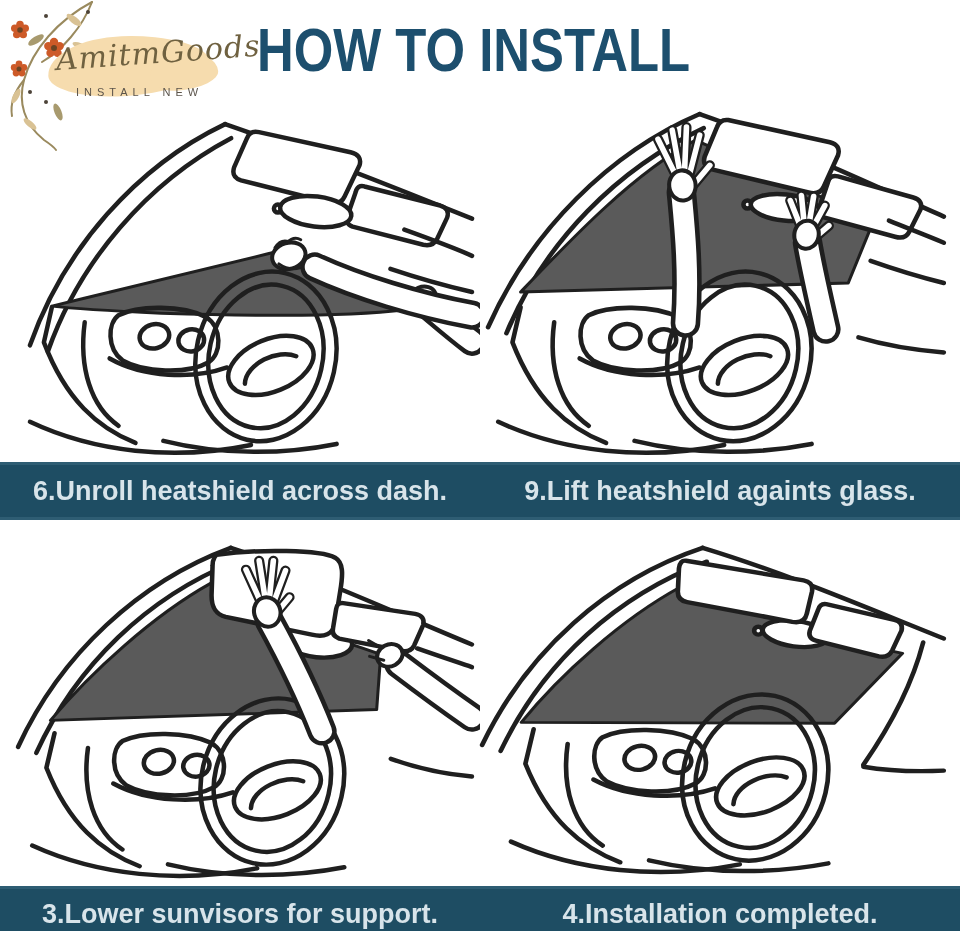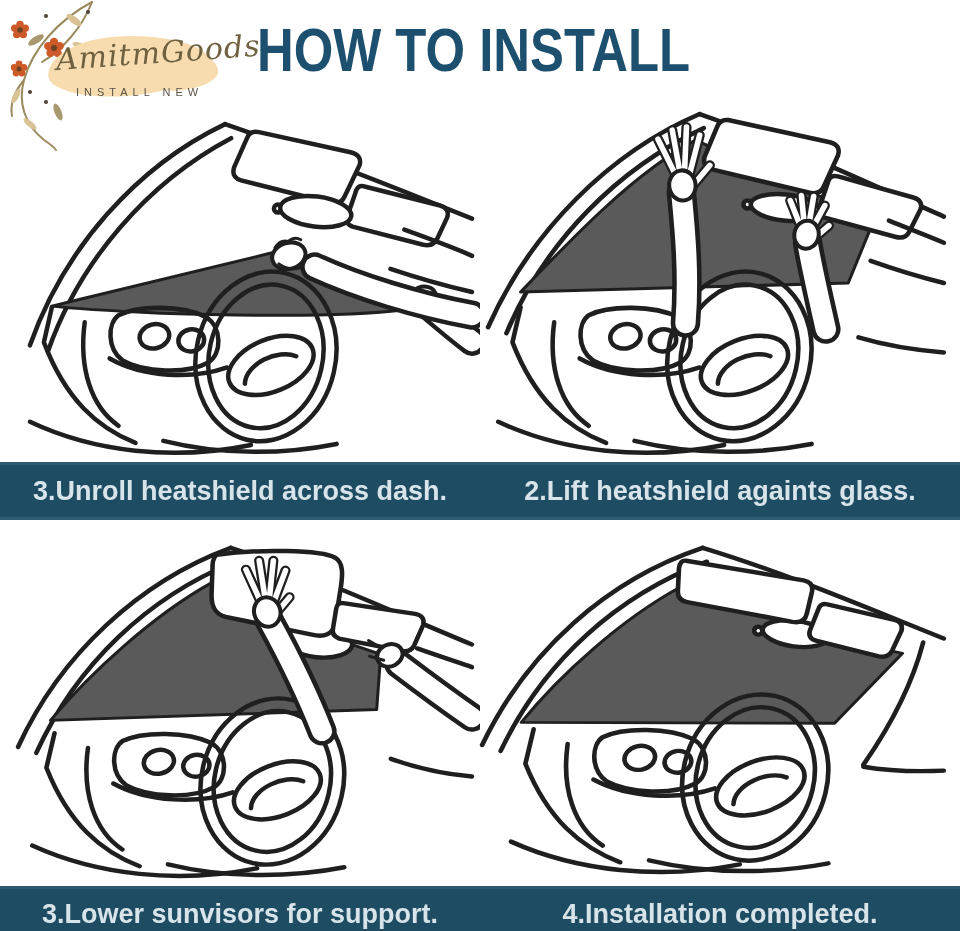--- a/index.html
+++ b/index.html
@@ -234,22 +234,22 @@
           <path class="finw" d="M322,121 L 335,97"></path>
         <path class="finw" d="M324,130 L 339,117"></path>
         <path class="armb" d="M336,220 C 328,184 322,158 318,134"></path>
         <path class="armw" d="M336,220 C 328,184 322,158 318,134"></path>
         <ellipse class="palm" cx="317" cy="126" rx="12" ry="14" transform="rotate(10 317 126)"></ellipse>
       </g>
     </svg>
   </div>
 
   <div class="caption-bar bar-1">
-    <div class="caption-cell">3.Unroll heatshield across dash.</div>
-    <div class="caption-cell">2.Lift heatshield againts glass.</div>
+    <div class="caption-cell">6.Unroll heatshield across dash.</div>
+    <div class="caption-cell">9.Lift heatshield againts glass.</div>
   </div>
 
   <div class="panel p3">
     <svg viewBox="0 0 460 350" preserveAspectRatio="none">
       <g>
         <path class="ln" d="M4,210 C 46,116 124,42 214,8"></path>
         <path class="ln" d="M22,216 C 62,126 132,58 218,22"></path>
         <path class="ln" d="M214,8 C 292,34 372,72 452,106"></path>
       </g>
       <path class="shade" d="M194,44 C 138,76 76,134 36,183 L 358,172 L 362,116 L 308,97 L 234,58 Z"></path>

